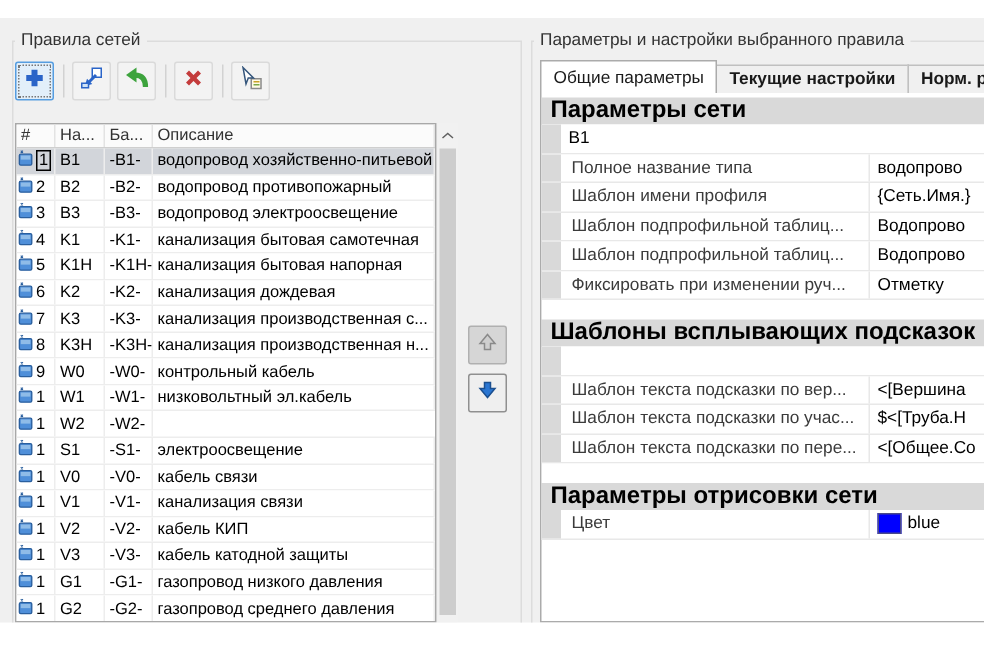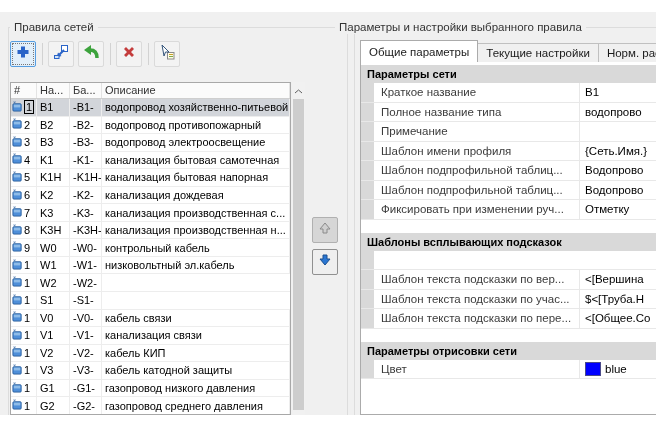--- a/index.html
+++ b/index.html
@@ -10,21 +10,21 @@
     -webkit-font-smoothing:antialiased;
   }
   .dialog{position:absolute;left:0;top:12px;width:656px;height:403px;background:#f0f0f0;overflow:hidden;}
 
   
   .groupbox{position:absolute;border:1px solid #dcdcdc;background:transparent;}
   #gb-left{left:8px;top:15px;width:338px;height:395px;}
   #gb-right{left:354px;top:15px;width:312px;height:395px;}
   .gb-label{position:absolute;top:8px;background:#f0f0f0;padding:0 4px;font-size:11.5px;line-height:14px;color:#333;white-space:nowrap;z-index:3;}
   #gb-left-label{left:10px;}
-  #gb-right-label{left:335px;}
+  #gb-right-label{left:356px;}
 
   
   .toolbar{position:absolute;left:10px;top:28px;height:28px;display:flex;align-items:center;z-index:2;}
   .tbtn{width:26px;height:26px;display:flex;align-items:center;justify-content:center;
         background:#f3f3f3;border:1px solid #dadada;border-radius:2px;margin-right:4px;box-sizing:border-box;}
   .tbtn.highlight{background:#e2effa;border:1px solid #569de0;outline:1px dotted #777;outline-offset:-3px;}
   .tsep{width:1px;height:22px;background:#d2d2d2;margin:0 5px 0 2px;}
 
   
   .table{position:absolute;left:10px;top:70px;width:281px;height:333px;background:#fff;
@@ -47,28 +47,28 @@
   
   .movebtn{position:absolute;width:26px;height:26px;border:1px solid #b0b0b0;border-radius:2px;
            display:flex;align-items:center;justify-content:center;box-sizing:border-box;}
   #move-up{left:312px;top:205px;background:#d6d6d6;}
   #move-down{left:312px;top:237px;background:#efefef;border-color:#909090;}
 
   
   .tabs{position:absolute;left:360px;top:28px;height:22px;display:flex;align-items:flex-end;z-index:2;}
   .tab{font-size:11.5px;color:#1a1a1a;background:#f0f0f0;border:1px solid #c0c0c0;border-bottom:none;
        padding:0 8px;height:19px;line-height:19px;white-space:nowrap;box-sizing:border-box;}
-  .tab + .tab{margin-left:-1px;}
+  .tab + .tab{margin-left:-1px;font-weight:bold;}
   .tab.active{background:#fff;border:1px solid #ababab;border-bottom:none;height:22px;line-height:22px;position:relative;z-index:3;}
 
   
   .tabpanel{position:absolute;left:360px;top:49px;width:298px;height:354px;background:#fff;
             border:1px solid #ababab;box-sizing:border-box;overflow:hidden;z-index:1;}
   .pgrid{position:absolute;left:0;top:0;right:0;bottom:0;padding-top:3px;overflow:hidden;}
-  .psec{height:18px;background:#d9d9d9;font-weight:bold;font-size:11px;color:#000;
+  .psec{height:18px;background:#d9d9d9;font-weight:bold;font-size:16px;color:#000;
         display:flex;align-items:center;padding-left:6px;}
   .pspacer{height:13px;background:#fff;}
   .prow{display:flex;height:18.5px;border-bottom:1px solid #e8e8e8;font-size:11.5px;align-items:stretch;background:#fff;}
   .pgutter{width:13px;background:#d9d9d9;flex:0 0 auto;}
   .plabel{width:206px;flex:0 0 auto;color:#3b3b3b;border-right:1px solid #e8e8e8;
           white-space:nowrap;overflow:hidden;display:flex;align-items:center;padding-left:7px;box-sizing:border-box;}
   .pvalue{flex:1;color:#000;white-space:nowrap;overflow:hidden;display:flex;align-items:center;gap:4px;padding-left:5px;}
   .swatch{width:16px;height:14px;flex:0 0 auto;border:1px solid #4a4a8a;box-sizing:border-box;}
 </style>
 </head>
@@ -281,20 +281,21 @@
           <div class="td num">
             <span><svg width="11" height="11" viewBox="0 0 12 12">
                 <rect x="1" y="3" width="9" height="8" rx="1" fill="#4f8fd9" stroke="#2a5f9e"></rect>
                 <rect x="2" y="4" width="7" height="3" fill="#8fbce8"></rect>
                 <path d="M2 0.5 L3.6 2.1 M3.6 0.5 L2 2.1" stroke="#2a5f9e" stroke-width="0.8"></path>
               </svg></span>
             <span class="numtxt">1</span>
           </div>
           <div class="td">S1</div>
           <div class="td">-S1-</div>
+          <div class="td">электроосвещение</div>
         </div>
         <div class="trow">
           <div class="td num">
             <span><svg width="11" height="11" viewBox="0 0 12 12">
                 <rect x="1" y="3" width="9" height="8" rx="1" fill="#4f8fd9" stroke="#2a5f9e"></rect>
                 <rect x="2" y="4" width="7" height="3" fill="#8fbce8"></rect>
                 <path d="M2 0.5 L3.6 2.1 M3.6 0.5 L2 2.1" stroke="#2a5f9e" stroke-width="0.8"></path>
               </svg></span>
             <span class="numtxt">1</span>
           </div>
@@ -409,37 +410,29 @@
       <div class="tab active">Общие параметры</div>
       <div class="tab">Текущие настройки</div>
       <div class="tab">Норм. расстояния</div>
     </div>
 
   <div class="tabpanel">
     <div class="pgrid" id="pgrid">
         <div class="psec">Параметры сети</div>
         <div class="prow">
           <div class="pgutter"></div>
-          <div class="plabel">Краткое название</div>
           <div class="pvalue">
             <span>B1</span>
           </div>
         </div>
         <div class="prow">
           <div class="pgutter"></div>
           <div class="plabel">Полное название типа</div>
           <div class="pvalue">
             <span>водопрово</span>
-          </div>
-        </div>
-        <div class="prow">
-          <div class="pgutter"></div>
-          <div class="plabel">Примечание</div>
-          <div class="pvalue">
-            <span></span>
           </div>
         </div>
         <div class="prow">
           <div class="pgutter"></div>
           <div class="plabel">Шаблон имени профиля</div>
           <div class="pvalue">
             <span>{Сеть.Имя.}</span>
           </div>
         </div>
         <div class="prow">

